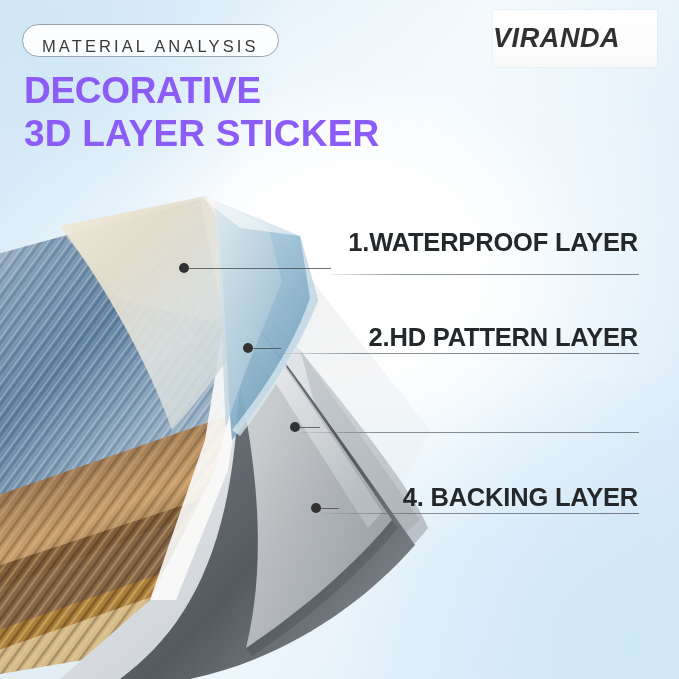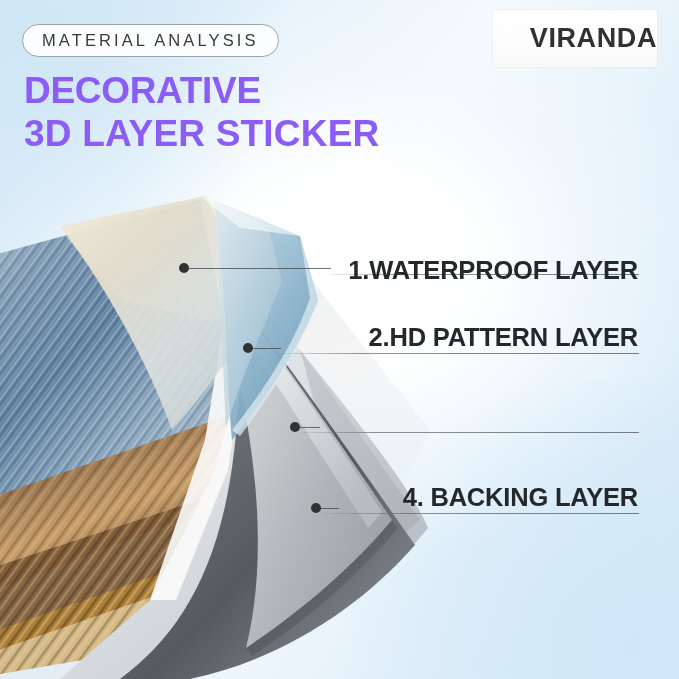--- a/index.html
+++ b/index.html
@@ -45,21 +45,21 @@
   }
 
   
   .badge {
     position: absolute;
     left: 22px;
     top: 24px;
     height: 33px;
     padding: 0 19px;
     display: flex;
-    align-items: center;
+    align-items: flex-end;
     border: 1.4px solid #9aa4ad;
     border-radius: 19px;
     background: #fbfdfe;
     box-sizing: border-box;
   }
   .badge-text {
     font-size: 16.5px;
     letter-spacing: 3.1px;
     color: #3a3a3a;
     font-weight: 400;
@@ -80,22 +80,23 @@
 
   .logo-box {
     position: absolute;
     right: 22px;
     top: 10px;
     width: 164px;
     height: 57px;
     background: linear-gradient(180deg,#ffffff 0%,#fdfdfd 60%,#f7f8f8 100%);
     display: flex;
     align-items: center;
-    justify-content: flex-end;
+    justify-content: flex-start;
     box-shadow: 0 0 0 0.5px rgba(220,225,230,0.7);
+    font-style: italic;
   }
   .logo-text {
     font-size: 27px;
     font-weight: 700;
     letter-spacing: 0.6px;
     color: #2f3133;
   }
 
   
   .art { position: absolute; inset: 0; }
@@ -297,21 +298,21 @@
     <div class="l2">3D LAYER STICKER</div>
   </div>
 
   <div class="logo-box">
     <span class="logo-text">VIRANDA</span>
   </div>
 
   <div class="dot" style="left:179px; top:263px;"></div>
   <div class="leader" style="left:189px; top:268px; width:142px;"></div>
   <div class="rule" style="left:330px; top:274px; width:309px;"></div>
-  <div class="label" style="top:256px;text-align:center;">1.WATERPROOF LAYER</div>
+  <div class="label" style="top:228px;text-align:center;">1.WATERPROOF LAYER</div>
 
   <div class="dot" style="left:243px; top:343px;"></div>
   <div class="leader" style="left:253px; top:348px; width:28px;"></div>
   <div class="rule" style="left:280px; top:353px; width:359px;"></div>
   <div class="label" style="top:323px;">2.HD PATTERN LAYER</div>
 
   <div class="dot" style="left:290px; top:422px;"></div>
   <div class="leader" style="left:300px; top:427px; width:20px;"></div>
   <div class="rule" style="left:300px; top:432px; width:339px;"></div>
 

